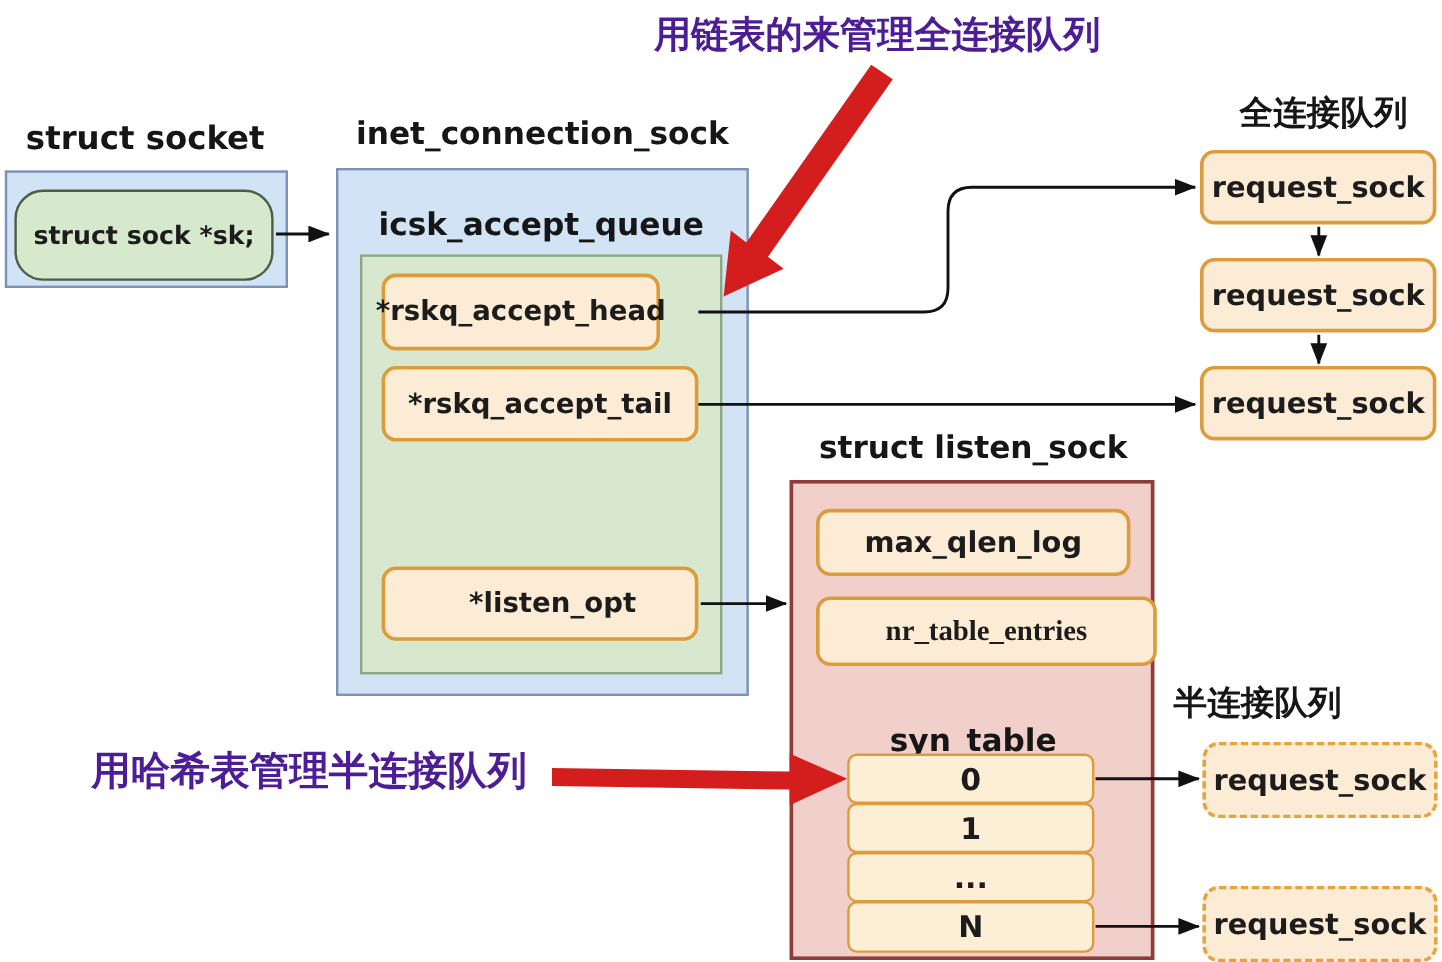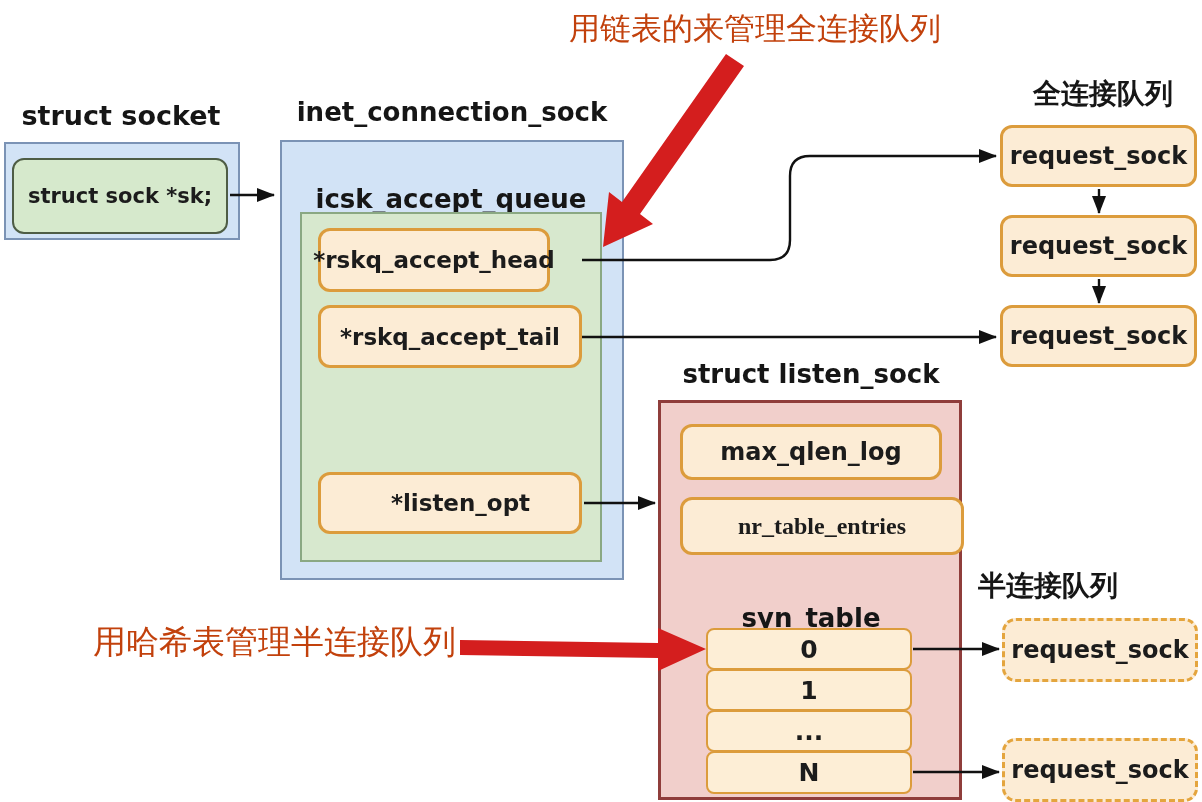--- a/index.html
+++ b/index.html
@@ -11,26 +11,26 @@
   .abs{position:absolute;}
   .lbl{color:#161616;font-weight:700;text-align:center;line-height:1.15;}
   .node{
     display:flex;align-items:center;justify-content:center;
     color:#1c1c1c;font-weight:600;text-align:center;
     box-sizing:border-box;
   }
   .container{box-sizing:border-box;}
   
   #socket-box{left:4px;top:142px;width:236px;height:98px;background:#d2e3f6;border:2px solid #7b93b5;}
-  #socket-field{left:12px;top:158px;width:216px;height:76px;background:#d6e9cc;border:2px solid #4e5d45;border-radius:12px;font-size:21px;}
+  #socket-field{left:12px;top:158px;width:216px;height:76px;background:#d6e9cc;border:2px solid #4e5d45;border-radius:24px;font-size:21px;}
   #socket-title{left:8px;top:100px;width:226px;font-size:27px;}
 
   #inet-title{left:280px;top:98px;width:344px;font-size:26px;}
   #inet-box{left:280px;top:140px;width:344px;height:440px;background:#d2e3f6;border:2px solid #7b93b5;}
-  #icsk-label{left:300px;top:174px;width:302px;font-size:26px;margin-top:11px;}
+  #icsk-label{left:300px;top:174px;width:302px;font-size:26px;}
   #icsk-box{left:300px;top:212px;width:302px;height:350px;background:#d7e8ce;border:2px solid #8aa883;}
   .orange{background:#fcecd5;border:3px solid #dc9c3c;border-radius:12px;font-size:23px;}
   #f-head{left:318px;top:228px;width:232px;height:64px;}
   #f-tail{left:318px;top:305px;width:264px;height:63px;}
   #f-lopt{left:318px;top:472px;width:264px;height:62px;padding-left:21px;}
 
   #listen-title{left:660px;top:360px;width:302px;font-size:26px;}
   #listen-box{left:658px;top:400px;width:304px;height:400px;background:#f1cfcb;border:3px solid #8f3d3b;}
   #f-max{left:680px;top:424px;width:262px;height:56px;font-size:24px;}
   #f-nr{left:680px;top:497px;width:284px;height:58px;font-size:24px;font-family:Liberation Serif, serif;}
@@ -45,21 +45,21 @@
   .rsock{left:1000px;width:197px;height:62px;font-size:24px;}
   #rs-0{top:125px;}
   #rs-1{top:215px;}
   #rs-2{top:305px;}
 
   #halfq-title{left:956px;top:570px;width:184px;font-size:28px;}
   .dashedbox{left:1002px;width:196px;height:64px;background:#fcecd5;border:3px dashed #e4a53e;border-radius:14px;font-size:24px;display:flex;align-items:center;justify-content:center;font-weight:600;color:#1c1c1c;box-sizing:border-box;}
   #hrs-0{top:618px;}
   #hrs-1{top:738px;}
 
-  .rednote{color:#c2410c;font-weight:400;text-align:right;}
+  .rednote{color:#4c1d95;font-weight:700;text-align:left;}
   #note-top{left:545px;top:8px;width:396px;font-size:31px;}
   #note-bottom{left:76px;top:620px;width:380px;font-size:33px;}
 
   #arrow-layer{left:0;top:0;width:1202px;height:802px;pointer-events:none;}
 </style>
 </head>
 <body>
 
 <div class="abs lbl" id="socket-title">struct socket</div>
 <div class="abs container" id="socket-box"></div>

